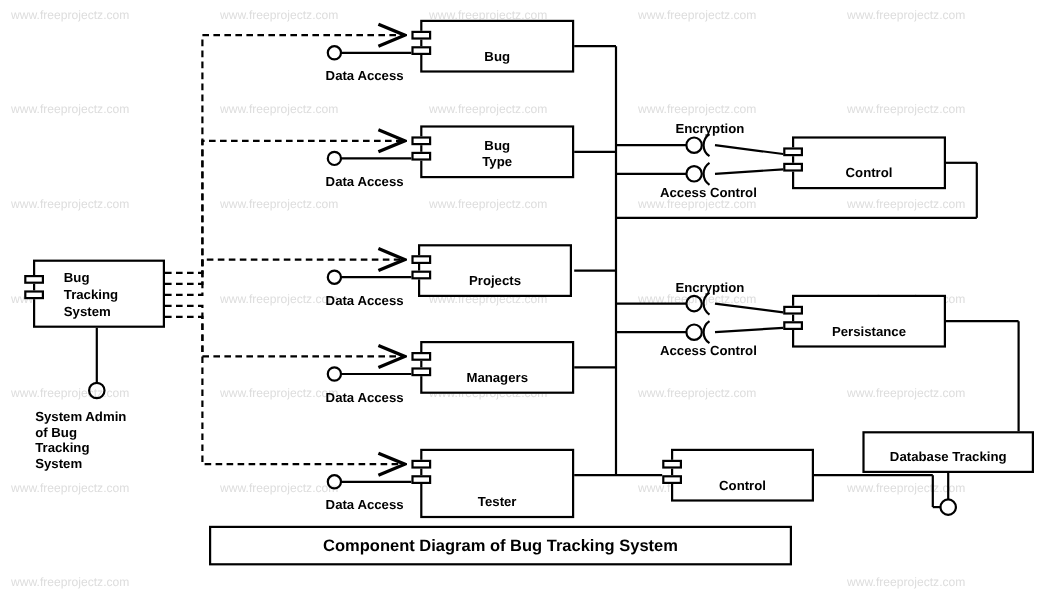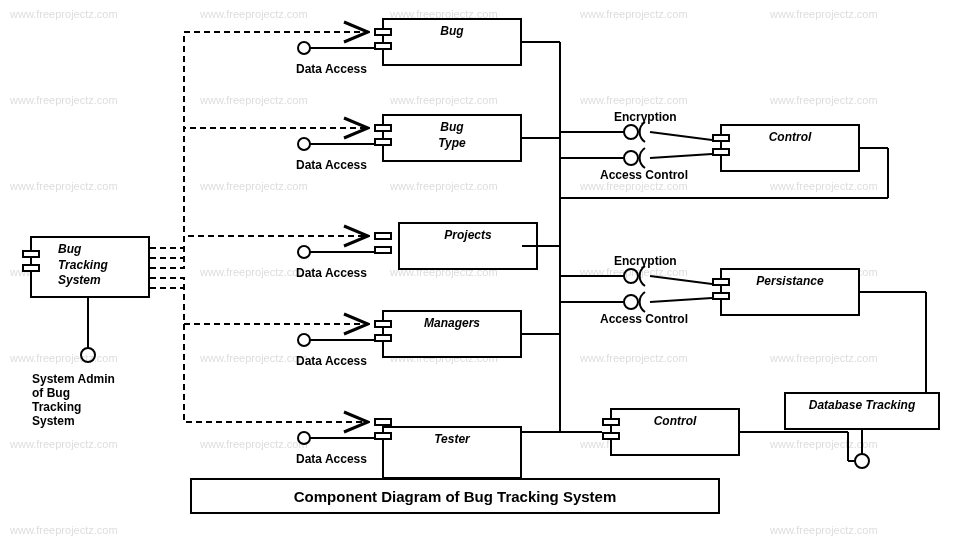--- a/index.html
+++ b/index.html
@@ -19,26 +19,25 @@
     pointer-events: none;
     user-select: none;
   }
   .component {
     position: absolute;
     border: 2px solid #000;
     background: #fff;
     font-size: 12px;
     font-weight: bold;
     display: flex;
-    align-items: flex-start;
+    align-items: flex-end;
     justify-content: center;
     text-align: center;
     padding: 4px;
     line-height: 1.3;
-    font-style: italic;
   }
   .port {
     position: absolute;
     width: 18px;
     height: 8px;
     border: 2px solid #000;
     background: #fff;
   }
   .label {
     position: absolute;
@@ -115,35 +114,35 @@
 <div class="label" style="left:296px;top:62px">Data Access</div>
 
 <div class="component" style="left:382px;top:114px;width:140px;height:48px;white-space:pre-line">
   <span style="white-space:pre-line">Bug
 Type</span>
 </div>
 <div class="port" style="left:374px;top:124px"></div>
 <div class="port" style="left:374px;top:138px"></div>
 <div class="label" style="left:296px;top:158px">Data Access</div>
 
-<div class="component" style="left:398px;top:222px;width:140px;height:48px">
+<div class="component" style="left:380px;top:222px;width:140px;height:48px">
   <span>Projects</span>
 </div>
 <div class="port" style="left:374px;top:232px"></div>
 <div class="port" style="left:374px;top:246px"></div>
 <div class="label" style="left:296px;top:266px">Data Access</div>
 
 <div class="component" style="left:382px;top:310px;width:140px;height:48px">
   <span>Managers</span>
 </div>
 <div class="port" style="left:374px;top:320px"></div>
 <div class="port" style="left:374px;top:334px"></div>
 <div class="label" style="left:296px;top:354px">Data Access</div>
 
-<div class="component" style="left:382px;top:426px;width:140px;height:53px">
+<div class="component" style="left:382px;top:408px;width:140px;height:63px">
   <span>Tester</span>
 </div>
 <div class="port" style="left:374px;top:418px"></div>
 <div class="port" style="left:374px;top:432px"></div>
 <div class="label" style="left:296px;top:452px">Data Access</div>
 
 <div class="component" style="left:720px;top:124px;width:140px;height:48px">
   <span>Control</span>
 </div>
 <div class="port" style="left:712px;top:134px"></div>

